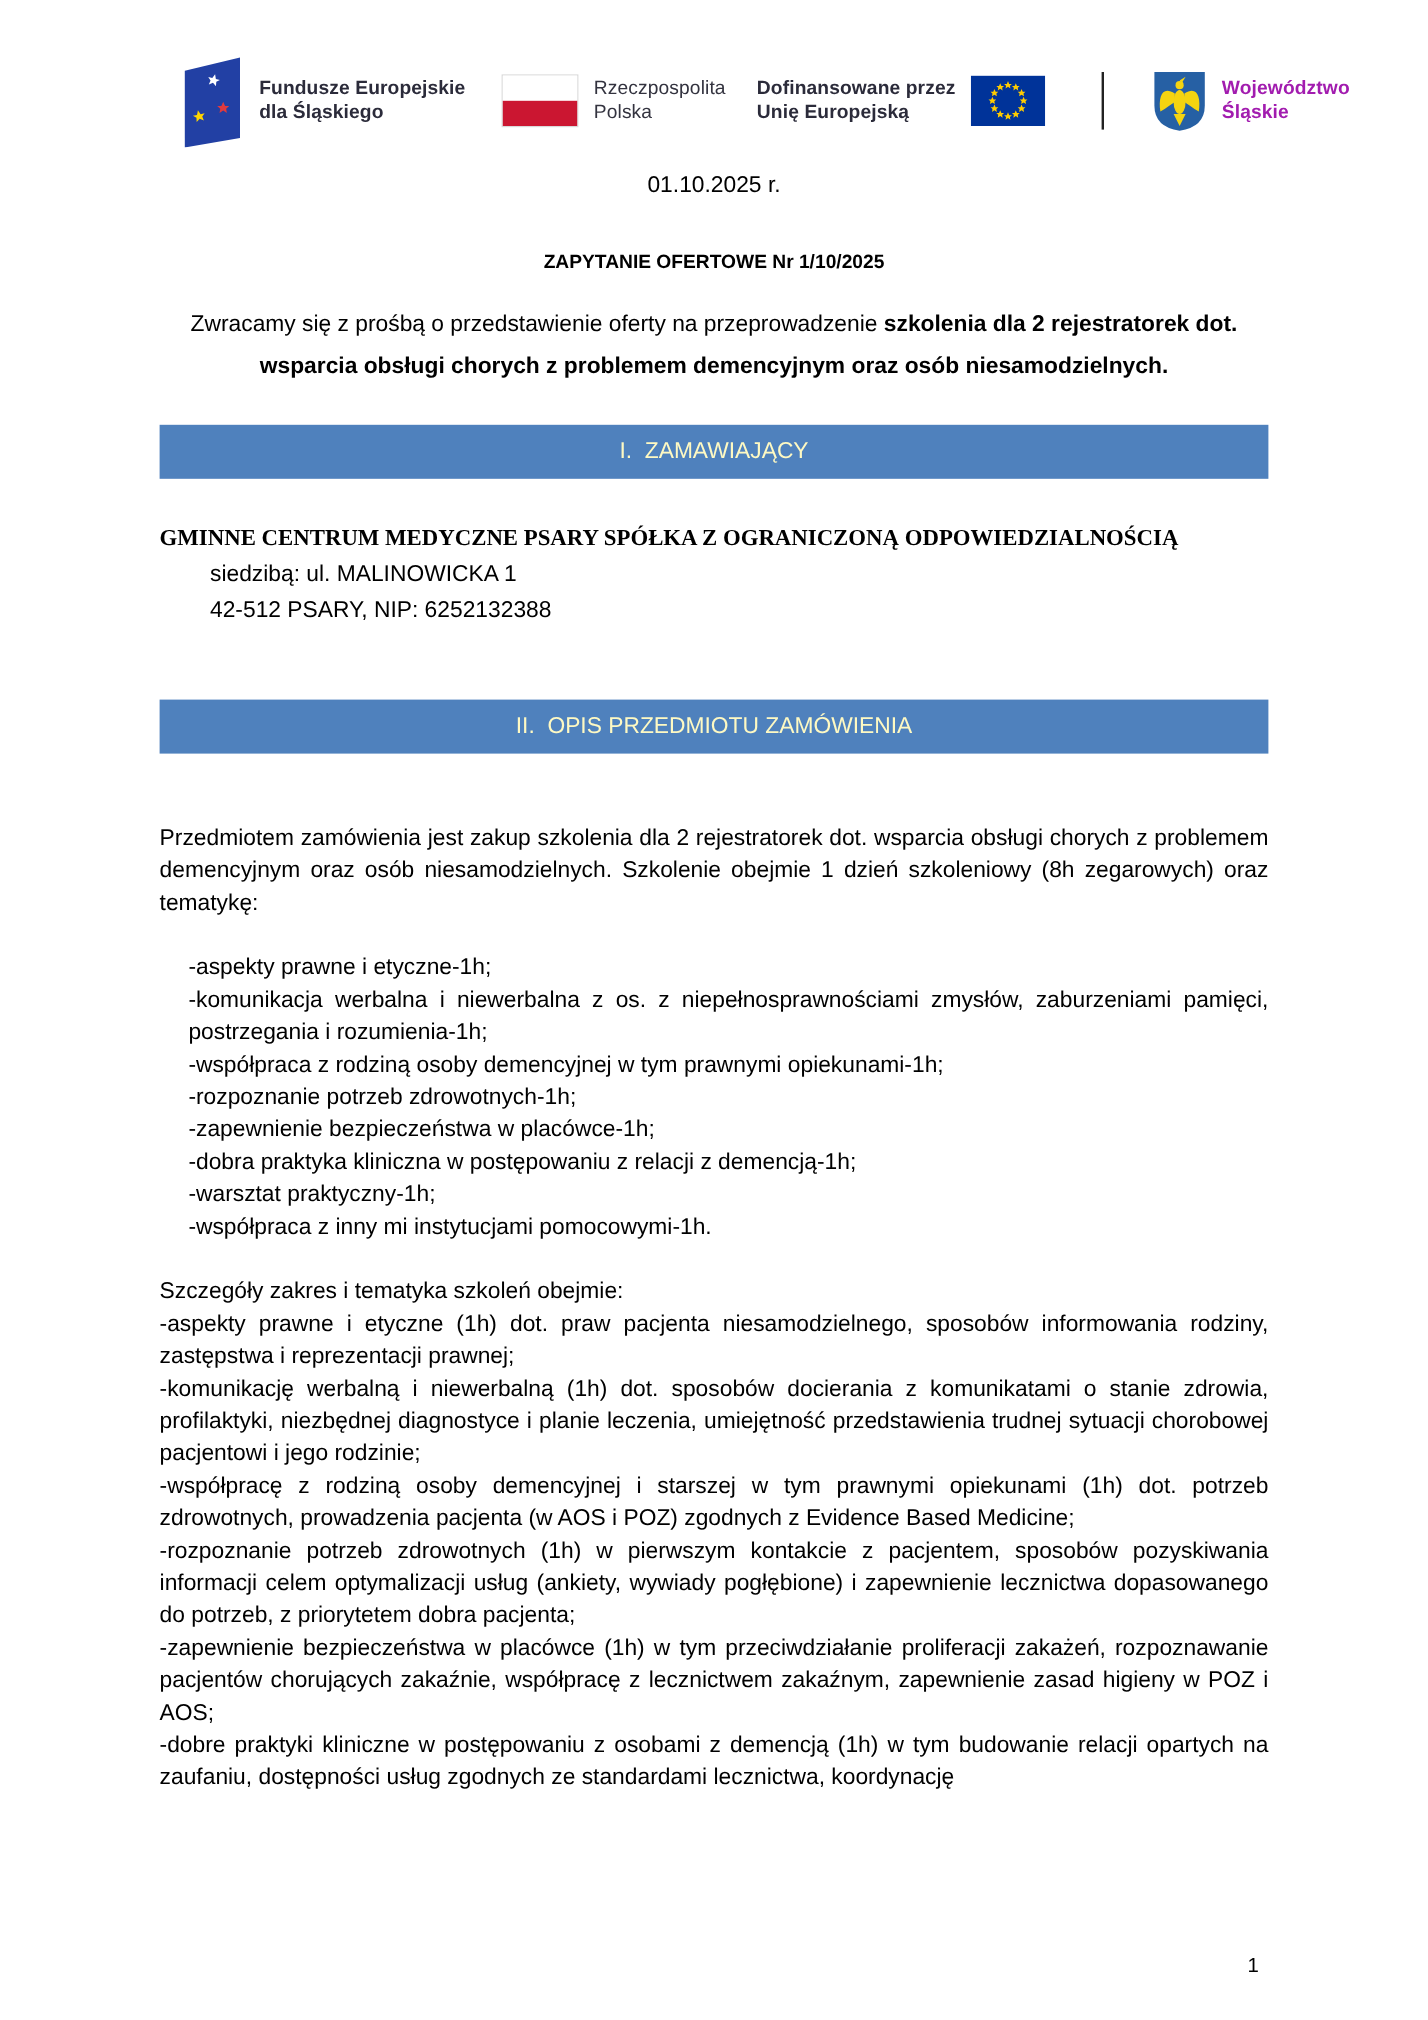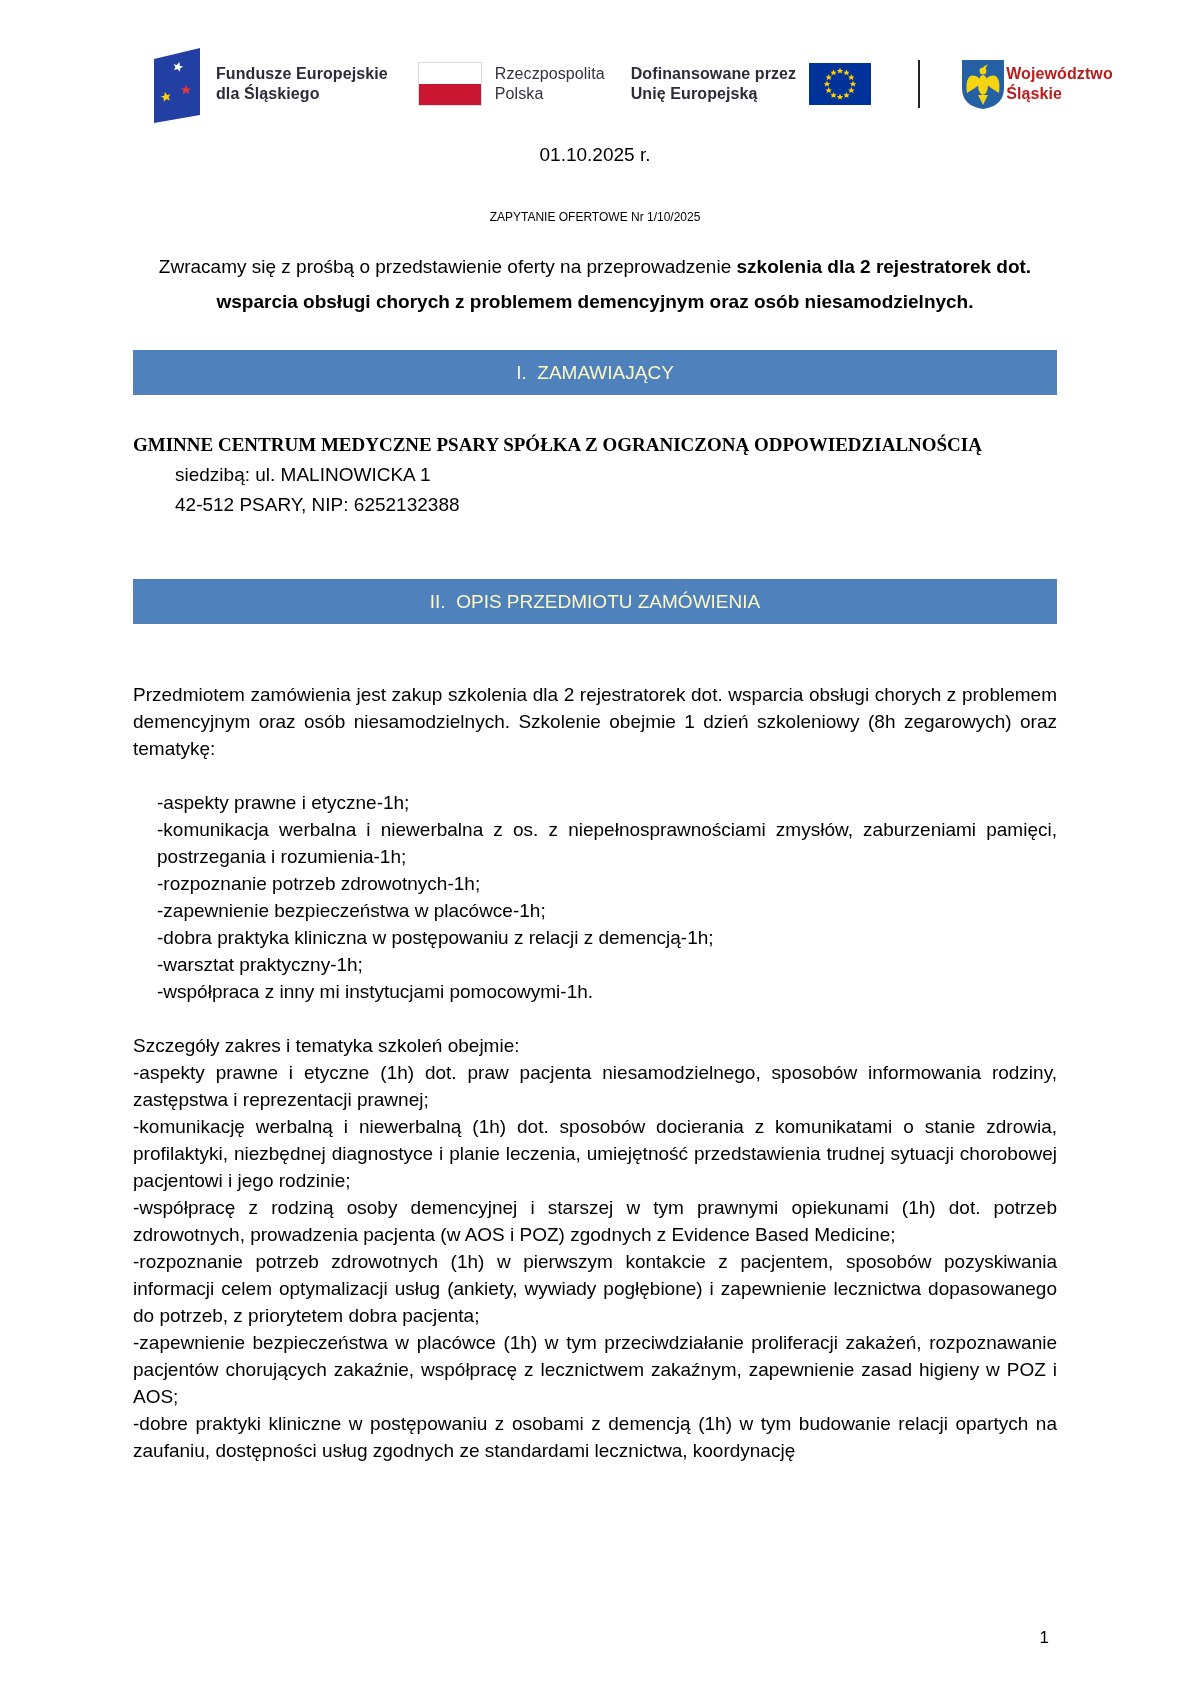--- a/index.html
+++ b/index.html
@@ -40,33 +40,33 @@
   .poland-flag .red { flex: 1; background: #cb1631; }
   .poland-text { margin-left: 13px; font-weight: 500; color: #33333f; }
   .eu-text { margin-left: 26px; text-align: left; }
   .eu-flag { margin-left: 13px; display: block; }
   .divider {
     width: 2px; height: 48px;
     background: #222;
     margin-left: 47px;
   }
   .silesia-crest { margin-left: 40px; display: block; }
-  .silesia-text { color: #b91c1c; font-weight: 600; }
+  .silesia-text { margin-left: 12px; color: #a21caf; font-weight: 600; }
 
   
   .date-line {
     margin-top: 20px;
     text-align: center;
     font-size: 19px;
   }
   .doc-title {
     margin-top: 44px;
     text-align: center;
-    font-size: 12px;
-    font-weight: normal;
+    font-size: 16px;
+    font-weight: bold;
   }
   .intro-par {
     margin-top: 25px;
     text-align: center;
     font-size: 19px;
     line-height: 35px;
   }
   .section-bar {
     margin-top: 31px;
     height: 45px;
@@ -203,20 +203,21 @@
 
   <div class="section-bar bar-2">
     <span>II.  OPIS PRZEDMIOTU ZAMÓWIENIA</span>
   </div>
 
   <div class="body-par">Przedmiotem zamówienia jest zakup szkolenia dla 2 rejestratorek dot. wsparcia obsługi chorych z problemem demencyjnym oraz osób niesamodzielnych. Szkolenie obejmie 1 dzień szkoleniowy (8h zegarowych) oraz tematykę:</div>
 
   <div class="topics">
     <div>-aspekty prawne i etyczne-1h;</div>
     <div>-komunikacja werbalna i niewerbalna z os. z niepełnosprawnościami zmysłów, zaburzeniami pamięci, postrzegania i rozumienia-1h;</div>
+    <div>-współpraca z rodziną osoby demencyjnej w tym prawnymi opiekunami-1h;</div>
     <div>-rozpoznanie potrzeb zdrowotnych-1h;</div>
     <div>-zapewnienie bezpieczeństwa w placówce-1h;</div>
     <div>-dobra praktyka kliniczna w postępowaniu z relacji z demencją-1h;</div>
     <div>-warsztat praktyczny-1h;</div>
     <div>-współpraca z inny mi instytucjami pomocowymi-1h.</div>
   </div>
 
   <div class="details-block">
     <div>Szczegóły zakres i tematyka szkoleń obejmie:</div>
     <div>-aspekty prawne i etyczne (1h) dot. praw pacjenta niesamodzielnego, sposobów informowania rodziny, zastępstwa i reprezentacji prawnej;</div>

